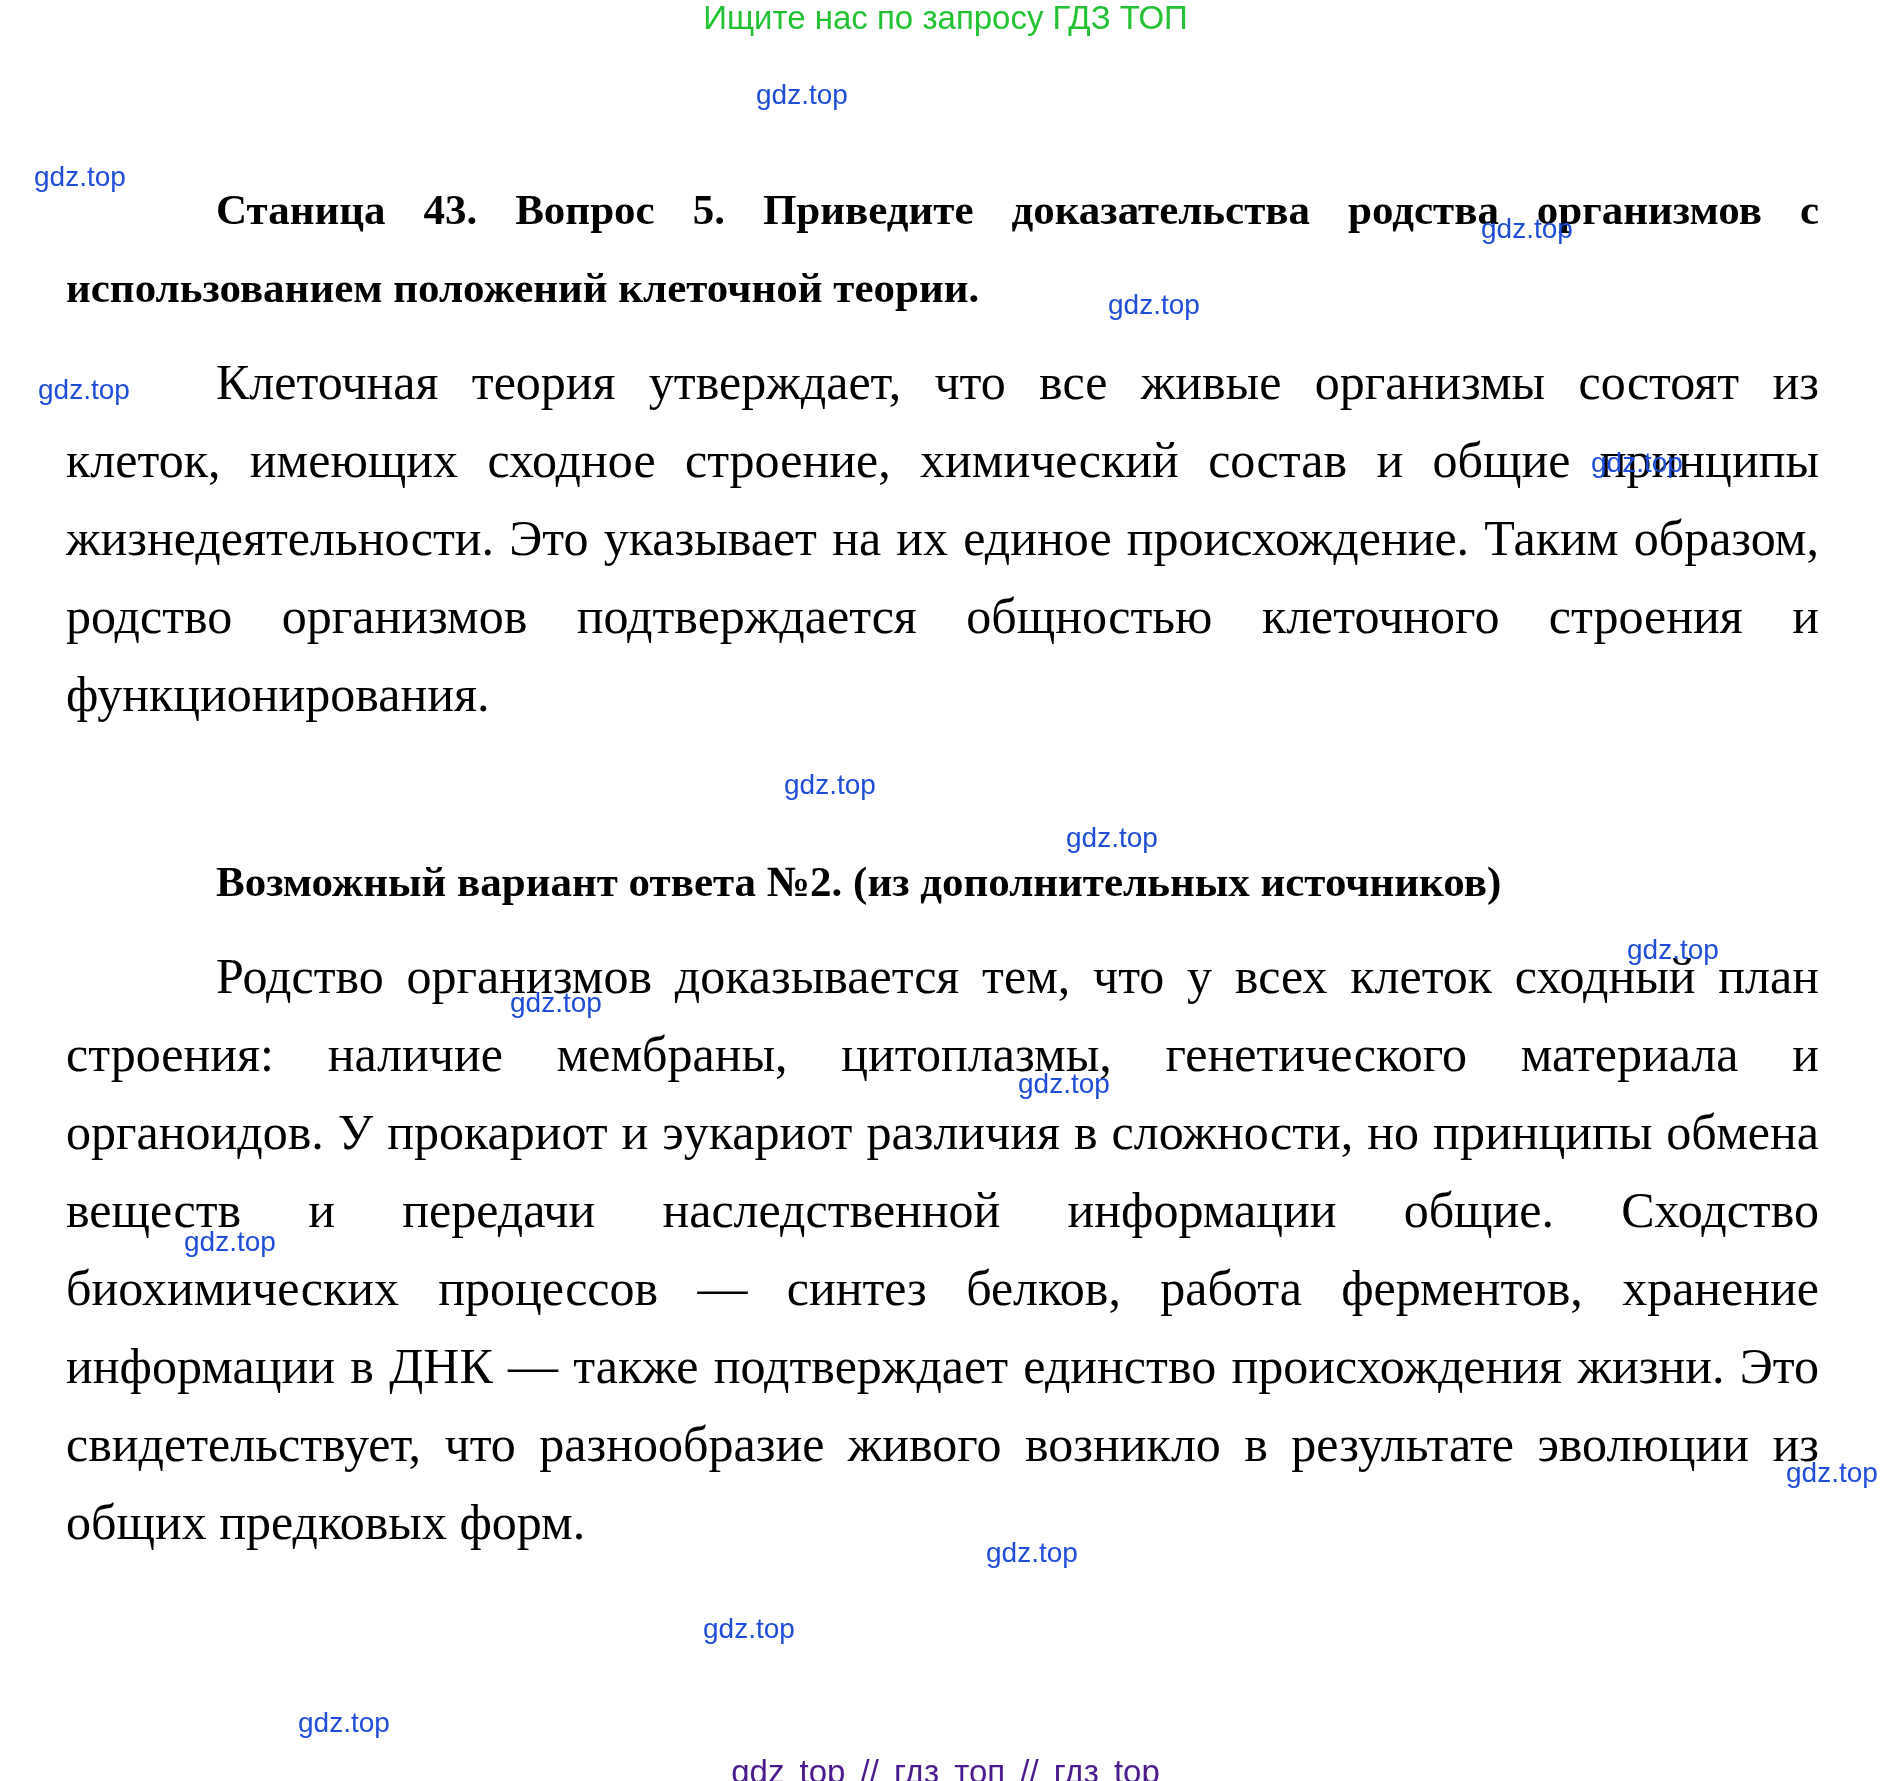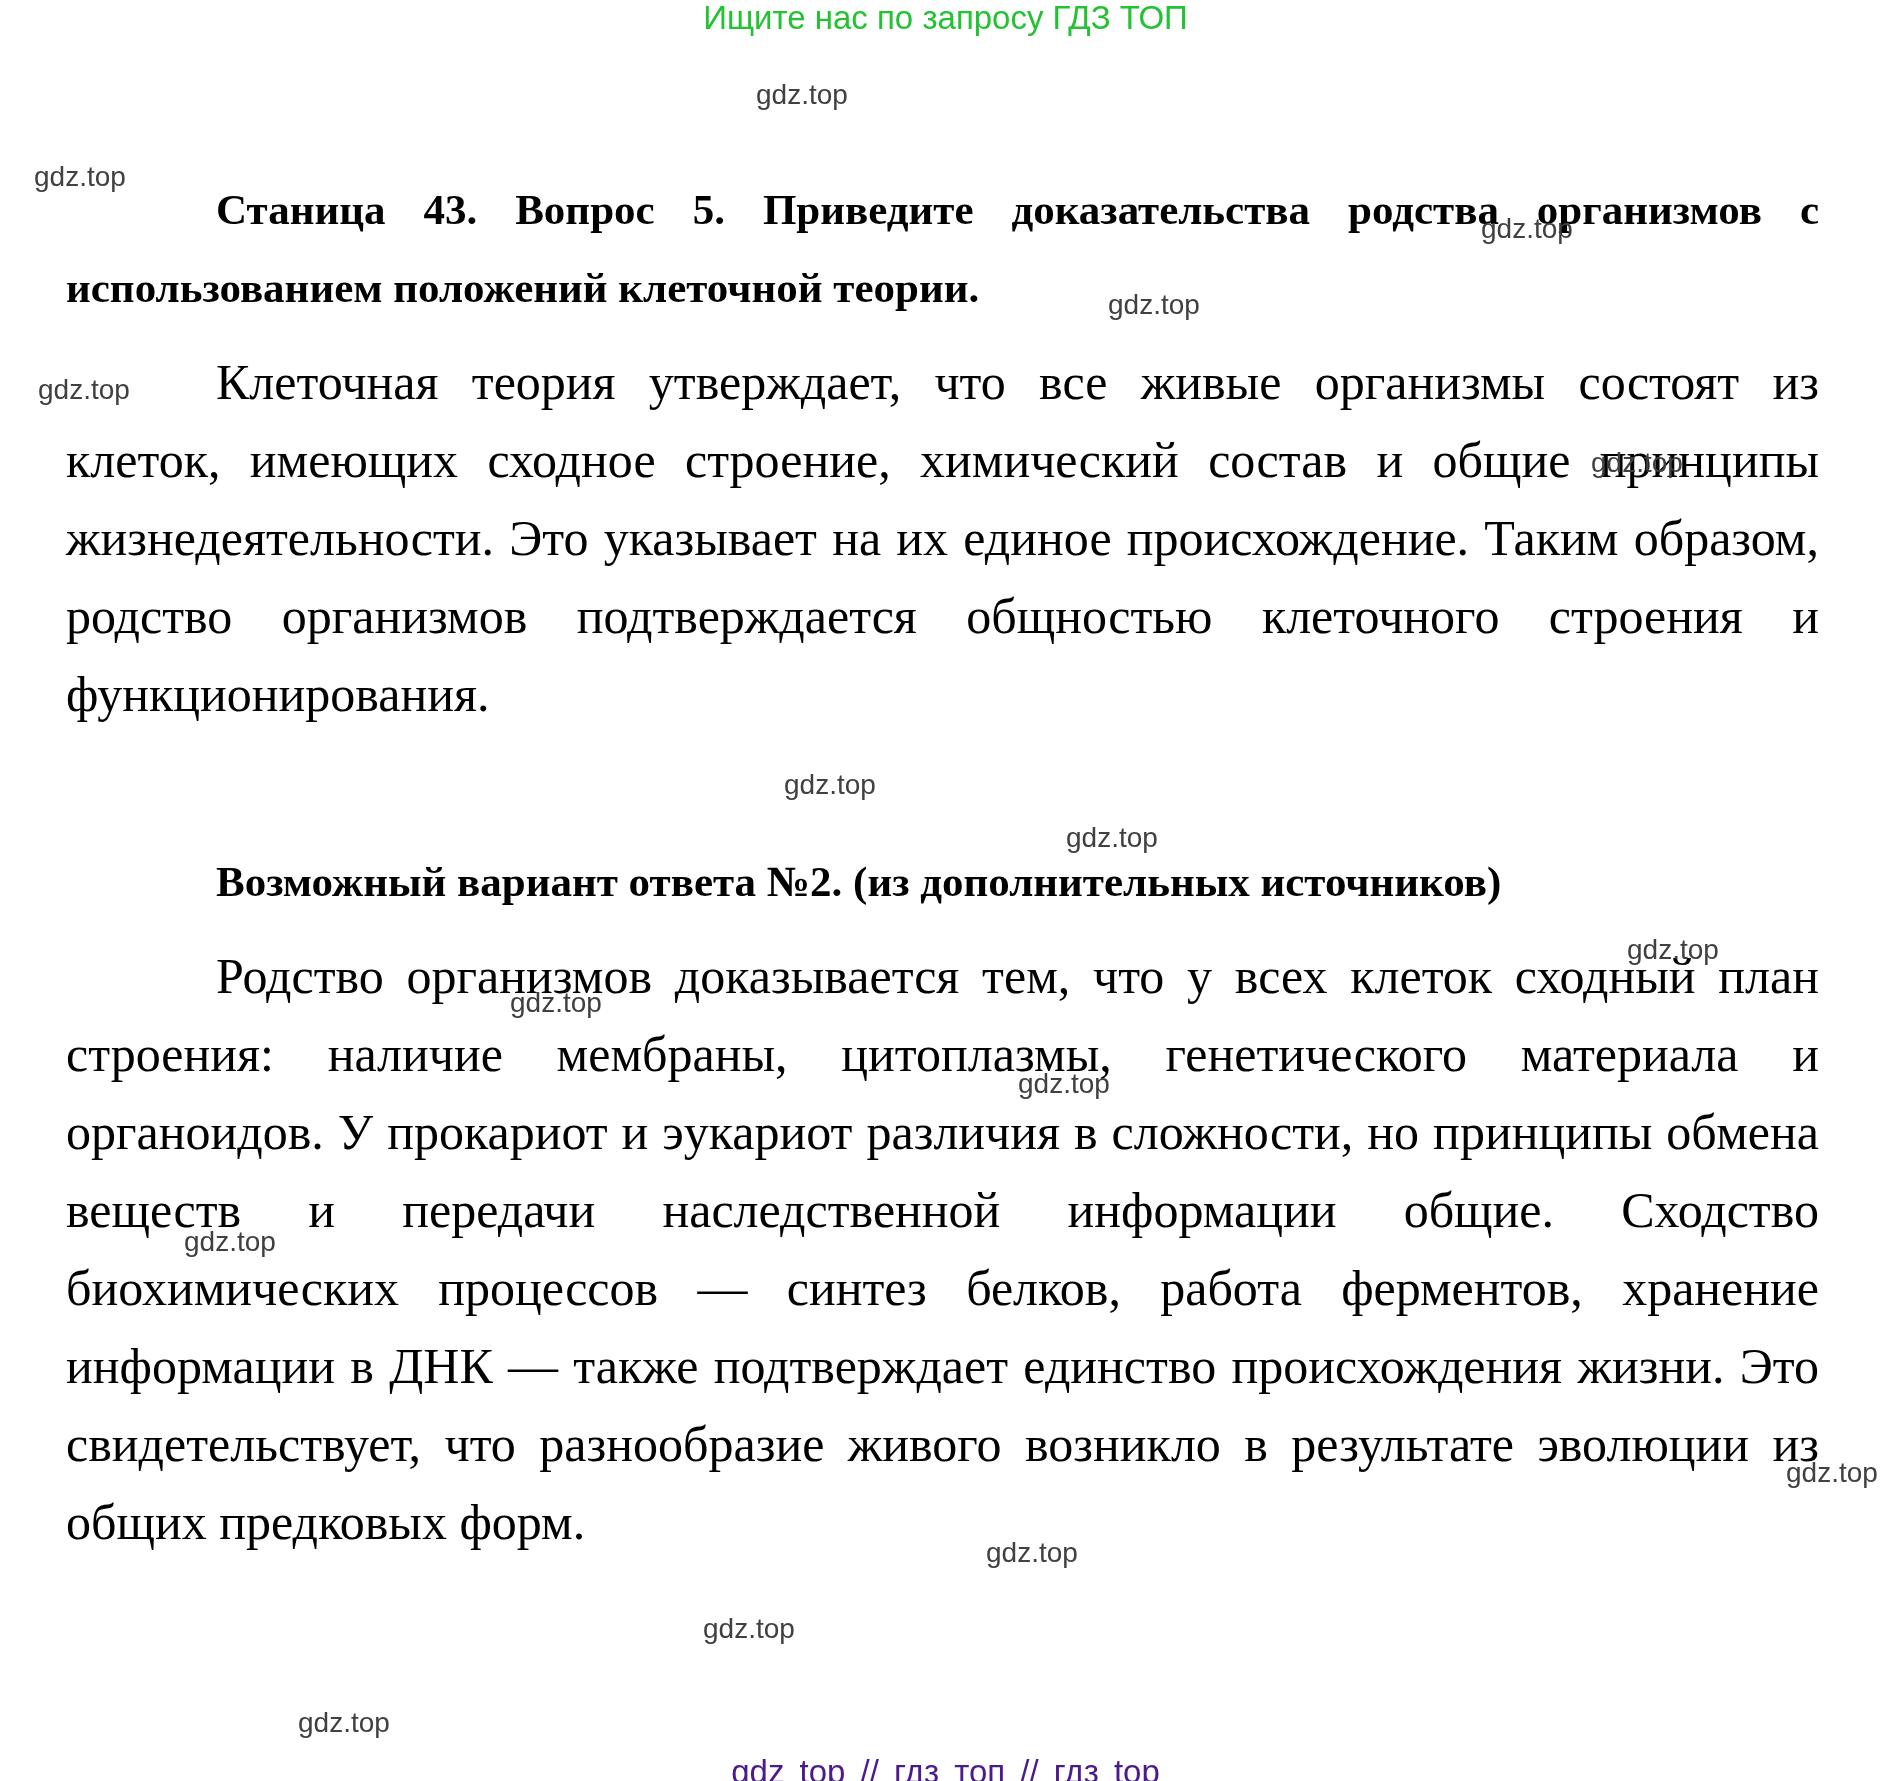--- a/index.html
+++ b/index.html
@@ -4,21 +4,21 @@
   <style>
     html, body { margin: 0; padding: 0; background: #ffffff; }
     body { width: 1891px; height: 1781px; position: relative; overflow: hidden; }
     .top-banner {
       position: absolute; left: 0; top: 0; width: 1891px; text-align: center;
       font-family: "Liberation Sans", sans-serif; font-size: 33px; color: #22c232;
       line-height: 40px; top: -2px;
     }
     .wm {
       position: absolute; font-family: "Liberation Sans", sans-serif;
-      font-size: 28px; color: #404040; line-height: 30px; white-space: nowrap;
+      font-size: 28px; color: #1d4ed8; line-height: 30px; white-space: nowrap;
     }
     .doc {
       position: absolute; left: 50px; width: 1785px;
       font-family: "Liberation Serif", serif; color: #000000;
     }
     .h-bold {
       font-weight: bold; font-size: 43px; line-height: 78px; margin: 16px;
       text-align: justify; text-align-last: auto;
     }
     .p {

